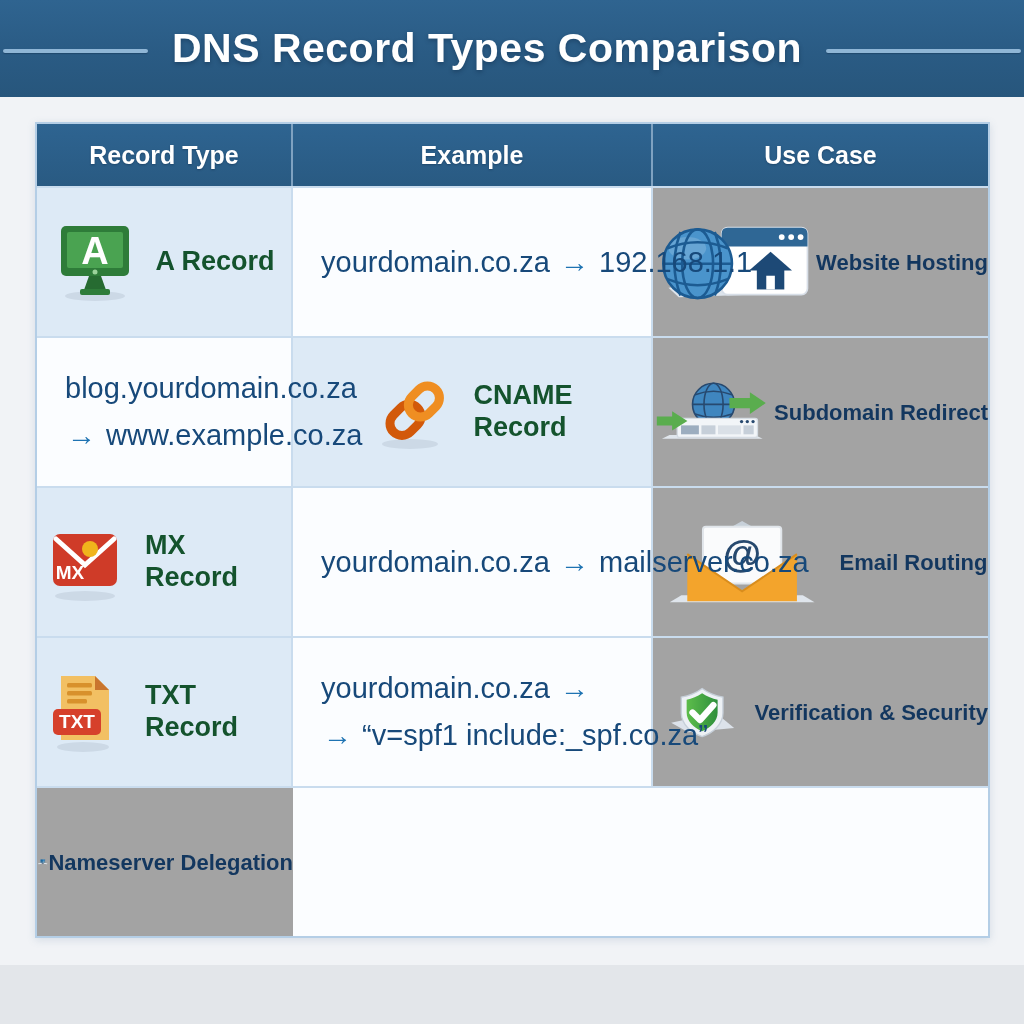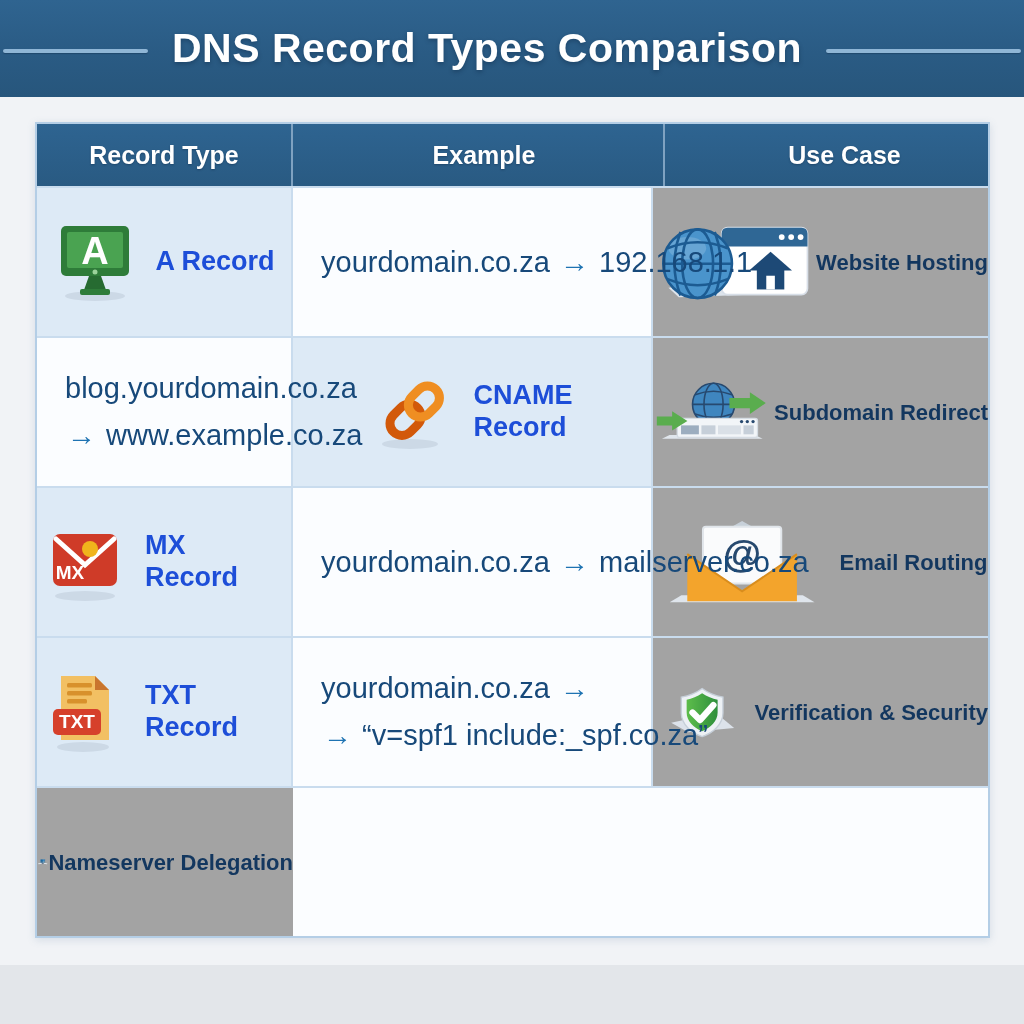--- a/index.html
+++ b/index.html
@@ -43,21 +43,20 @@
     width: 955px;
     border: 2px solid #b4cee6;
     box-shadow: 0 2px 8px rgba(100,130,165,0.20);
     background: #fbfdff;
   }
   .thead {
     display: grid;
     grid-template-columns: 256px 360px 335px;
     height: 62px;
     background: linear-gradient(180deg, #2e6491 0%, #295a82 100%);
-    gap: 12px;
   }
   .th {
     display: flex; align-items: center; justify-content: center;
     color: #ffffff; font-size: 25px; font-weight: bold;
     text-shadow: 0 1px 2px rgba(10,30,55,0.35);
     border-right: 2px solid #7fa2c1;
   }
   .th:last-child { border-right: none; }
 
   .row {
@@ -81,21 +80,21 @@
     z-index: 2; 
   }
   .cell-usecase {
     background: #a3a3a3;
     display: flex; flex-direction: row;
     align-items: center; justify-content: center;
   }
 
   .ricon { width: 84px; height: 84px; flex-shrink: 0; }
   .rlabel {
-    font-size: 27px; font-weight: bold; color: #1d4ed8;
+    font-size: 27px; font-weight: bold; color: #14532d;
     line-height: 1.18; white-space: pre-line;
   }
   .exline {
     font-size: 29px; color: #17497a;
     line-height: 1.62; white-space: nowrap;
   }
   .exline:empty { display: none; }
   .arrow { color: #1e73b2; padding: 0 2px; }
 
   .ucicon { width: 186px; height: 94px; }

